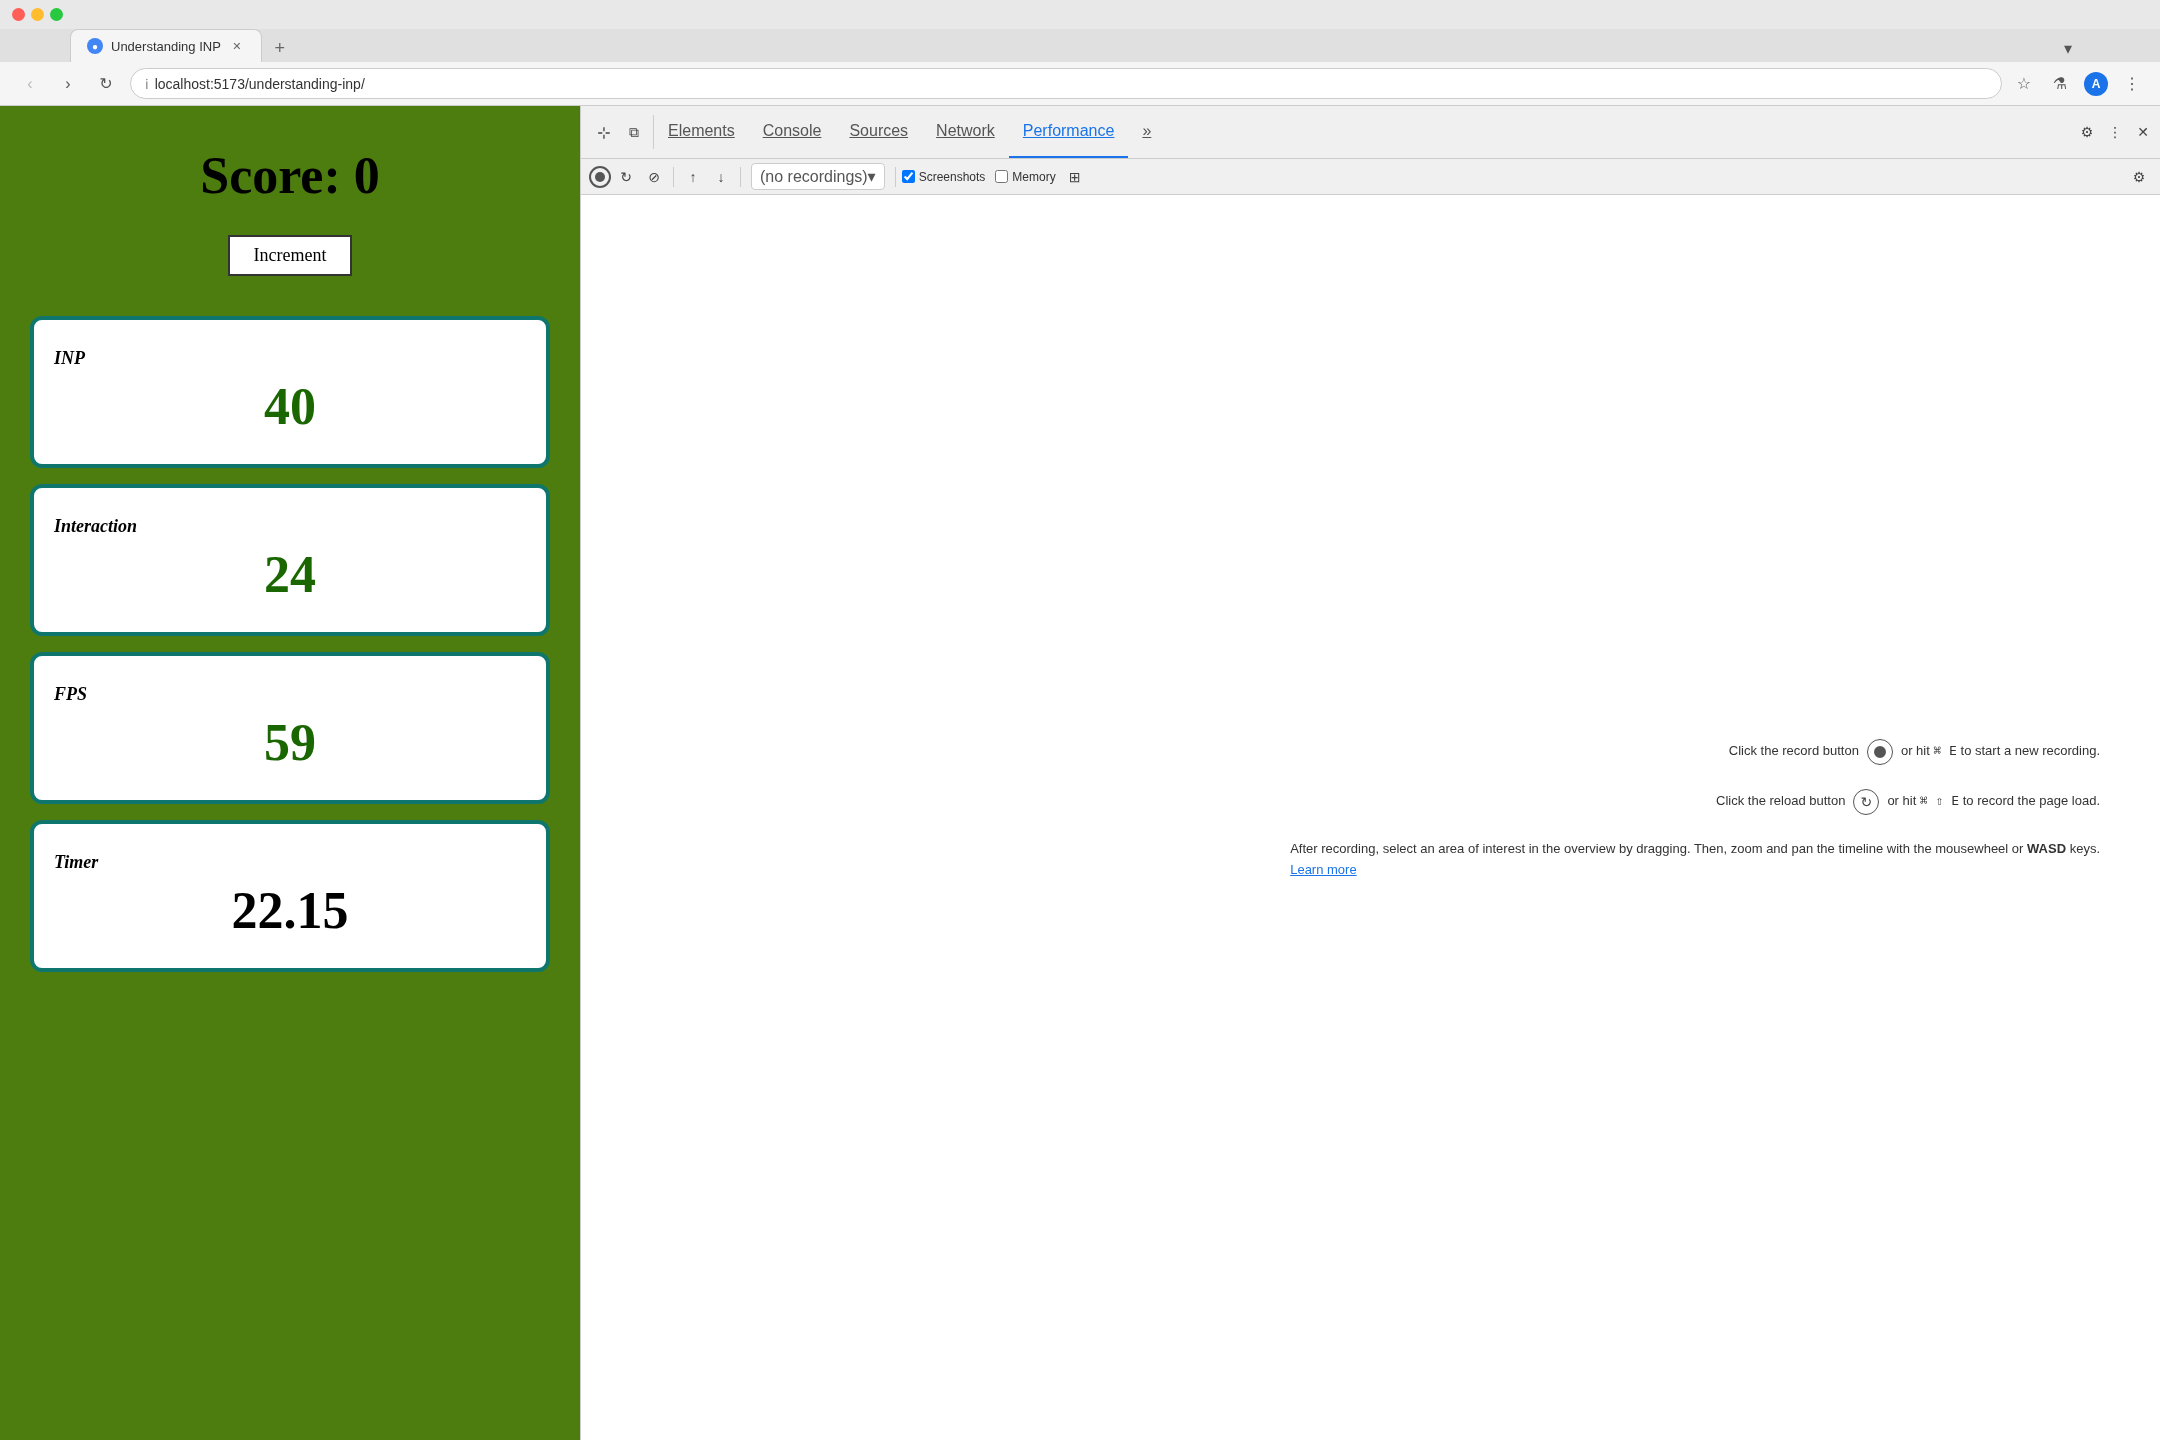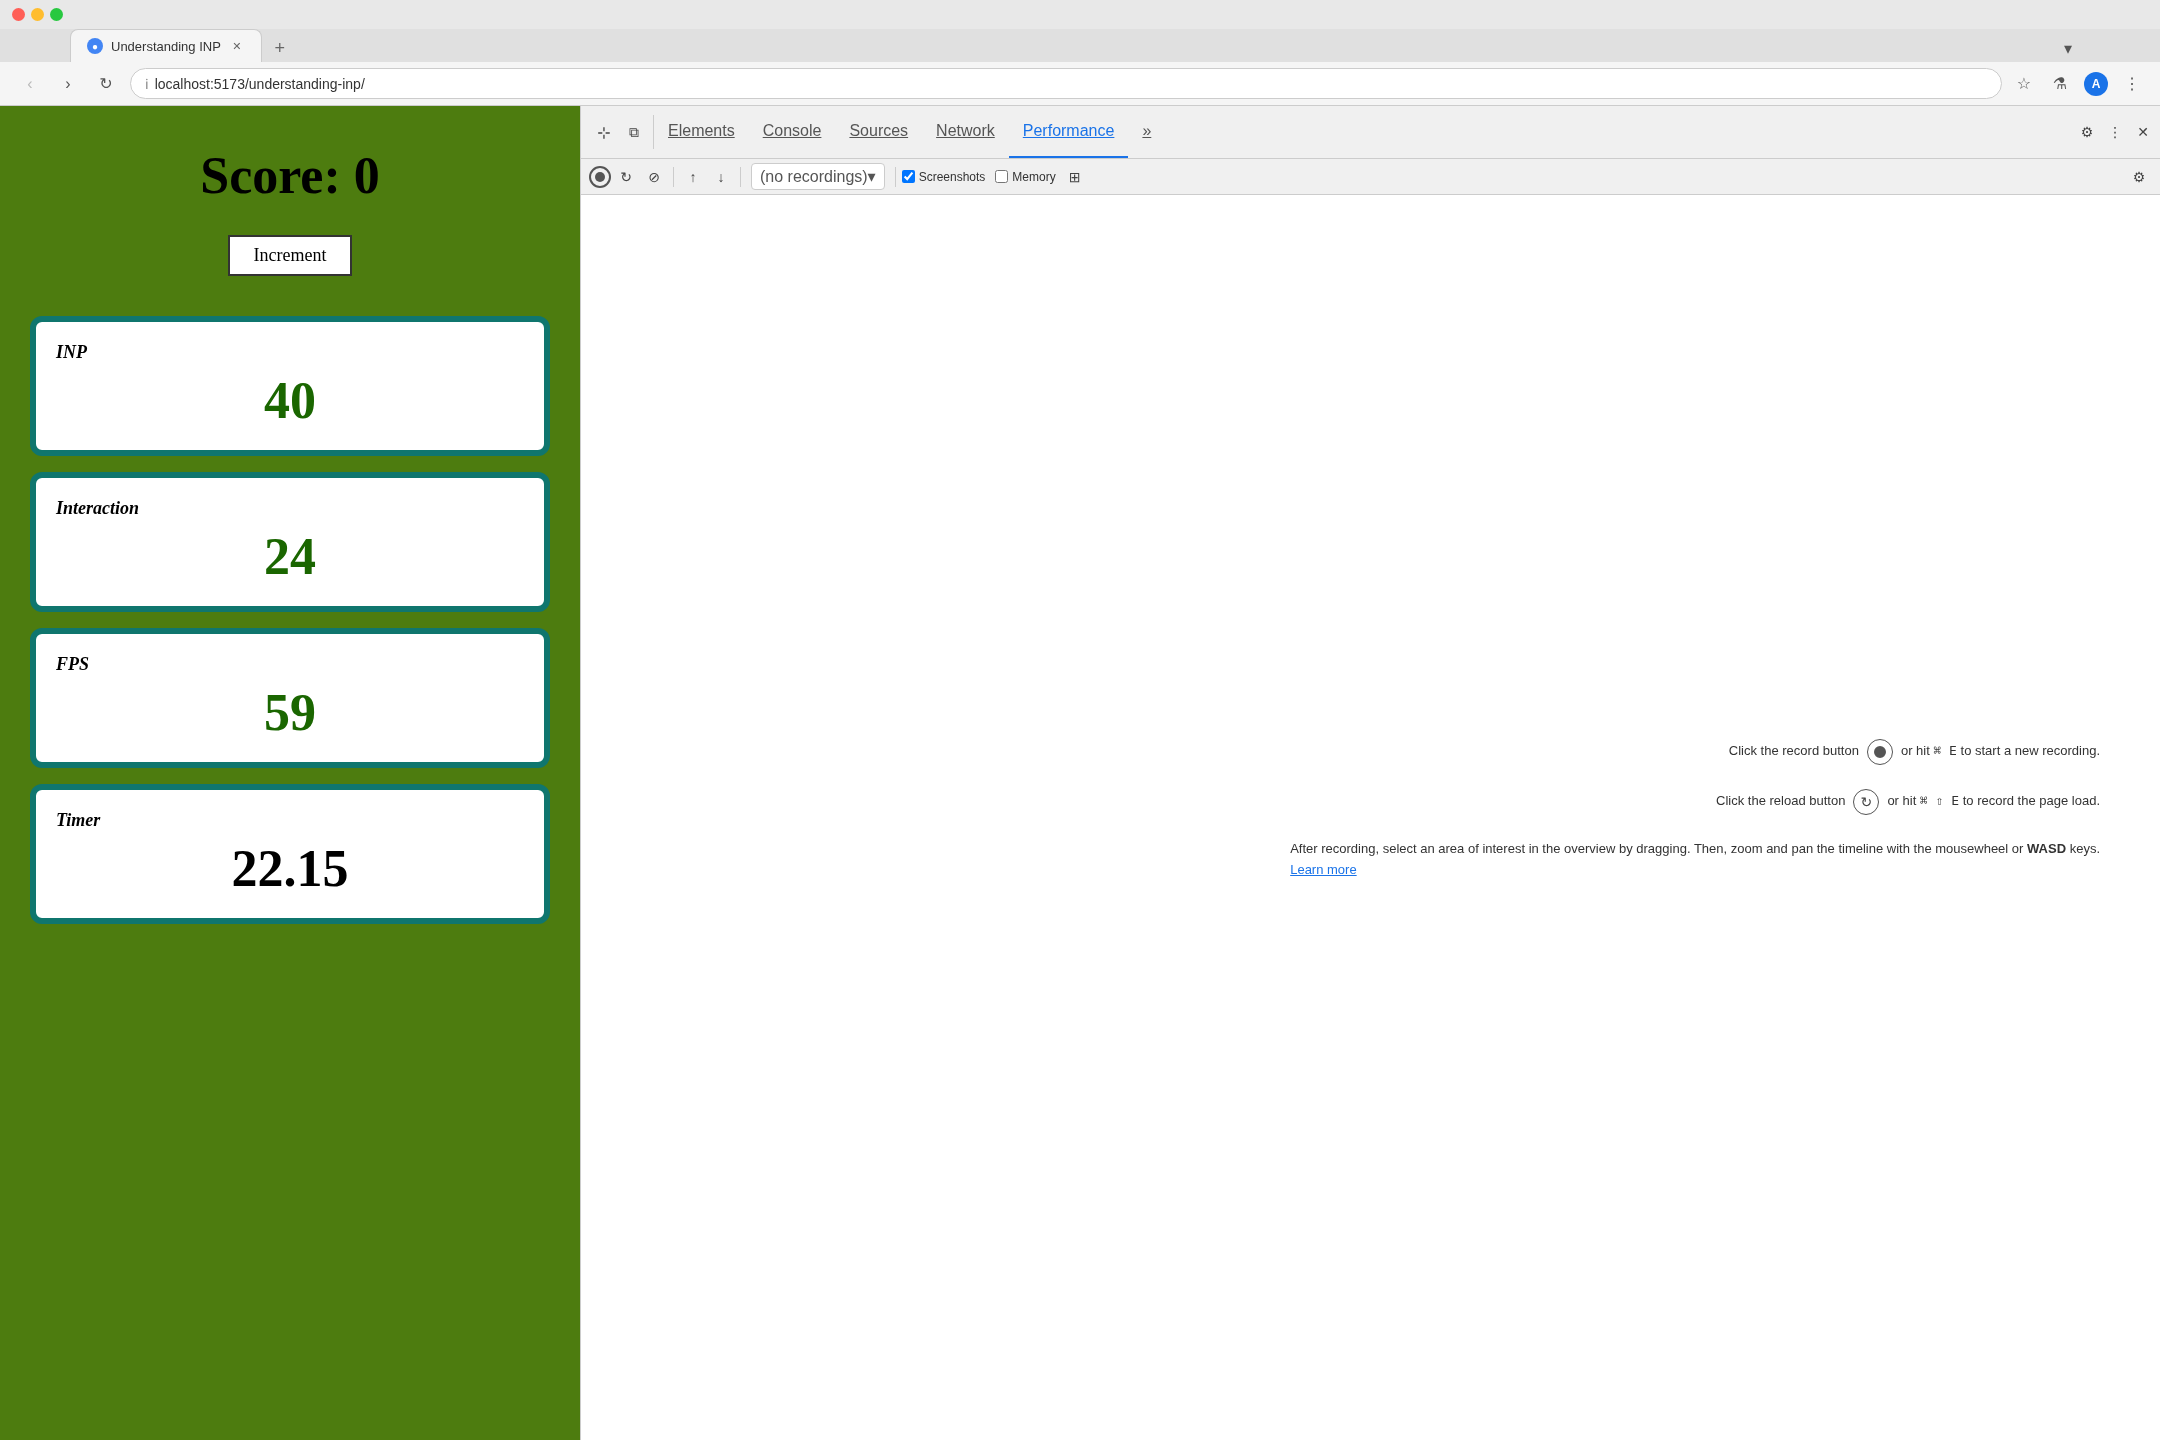--- a/index.html
+++ b/index.html
@@ -217,23 +217,23 @@
       margin: 0 auto 40px auto;
       padding: 8px 24px;
       font-size: 18px;
       border: 2px solid #333;
       background: white;
       cursor: pointer;
       font-family: Georgia, serif;
     }
 
     .metric-card {
-      border: 6px solid #0f766e;
+      border: 4px solid #0f766e;
       border-radius: 12px;
-      padding: 20px 20px;
+      padding: 28px 20px;
       margin-bottom: 16px;
       background: white;
     }
 
     .metric-label {
       font-family: Georgia, serif;
       font-style: italic;
       font-weight: bold;
       font-size: 18px;
       color: #000;

